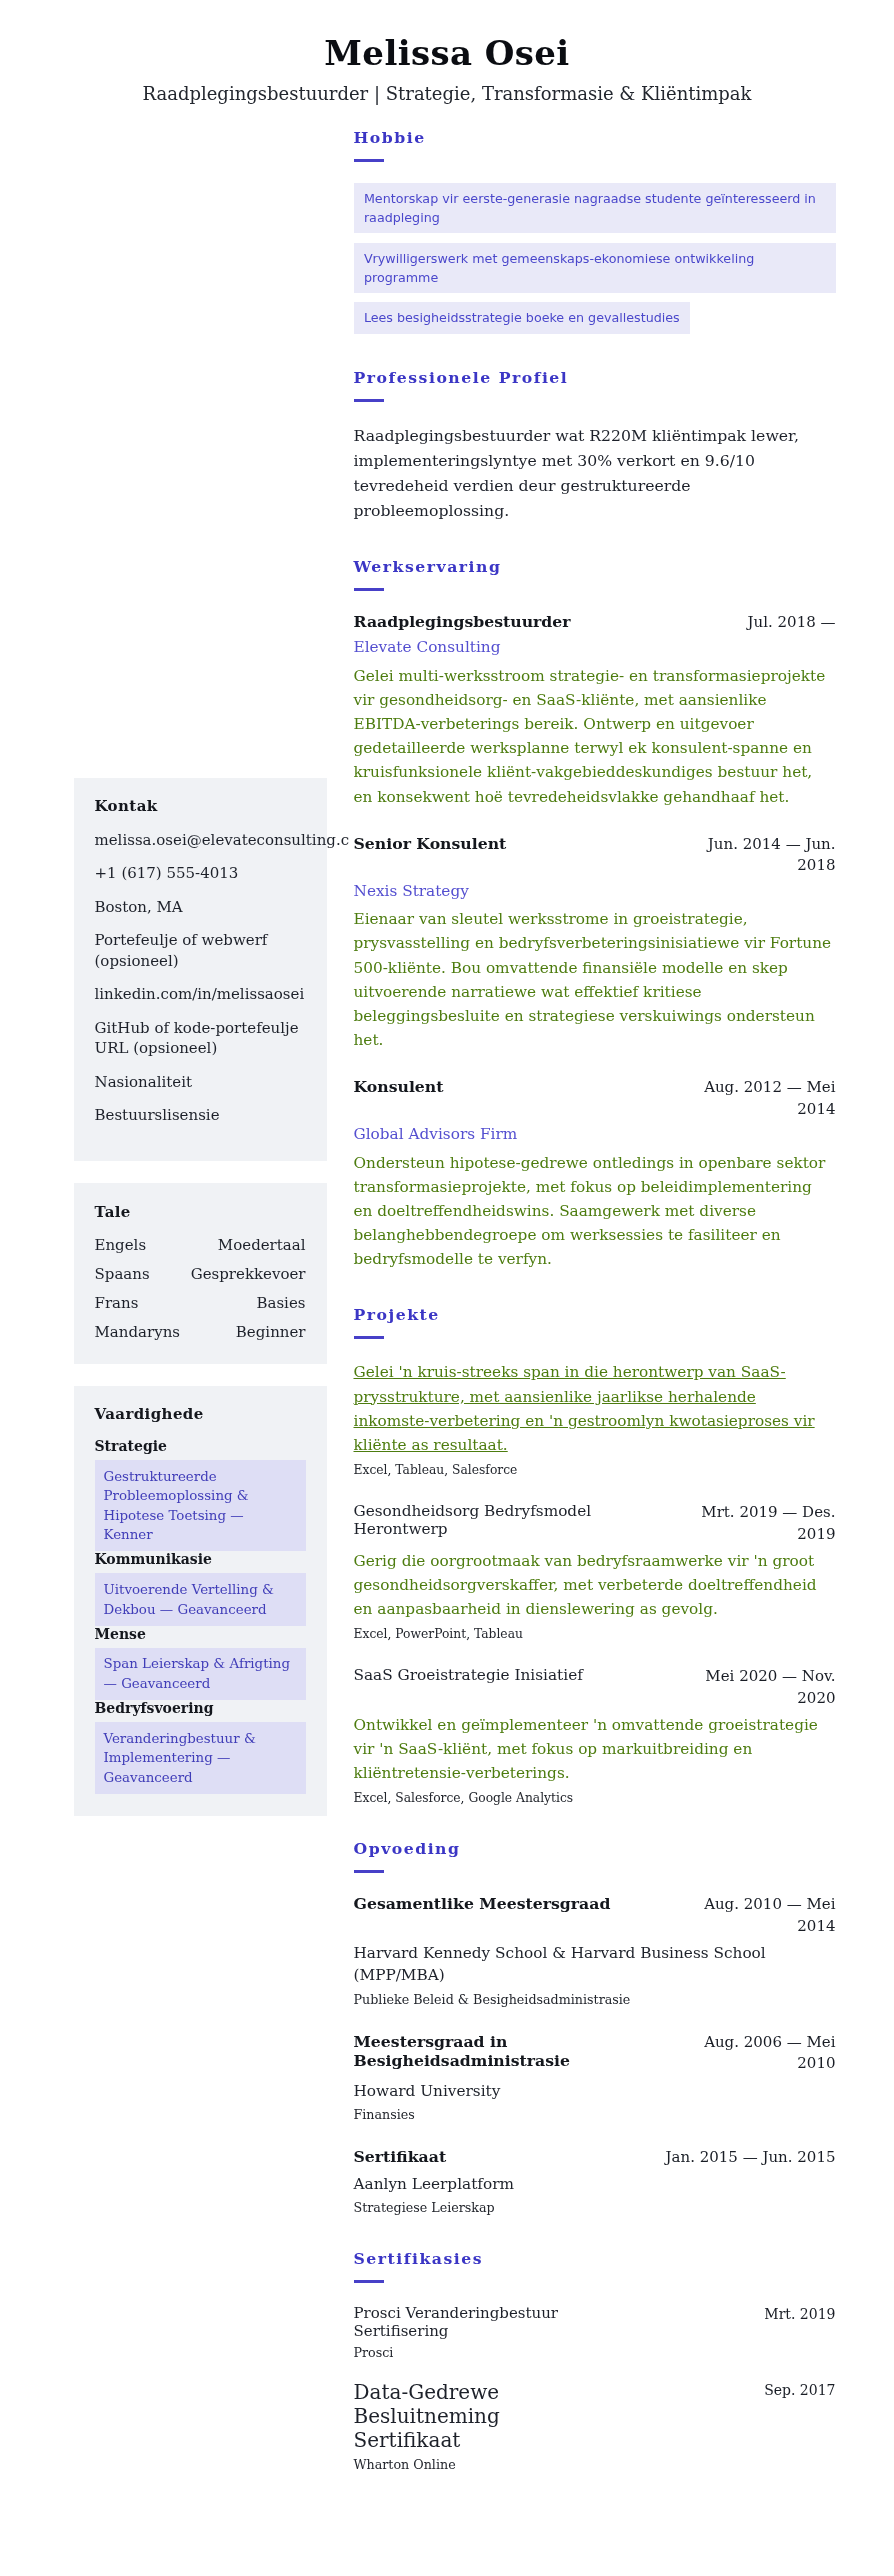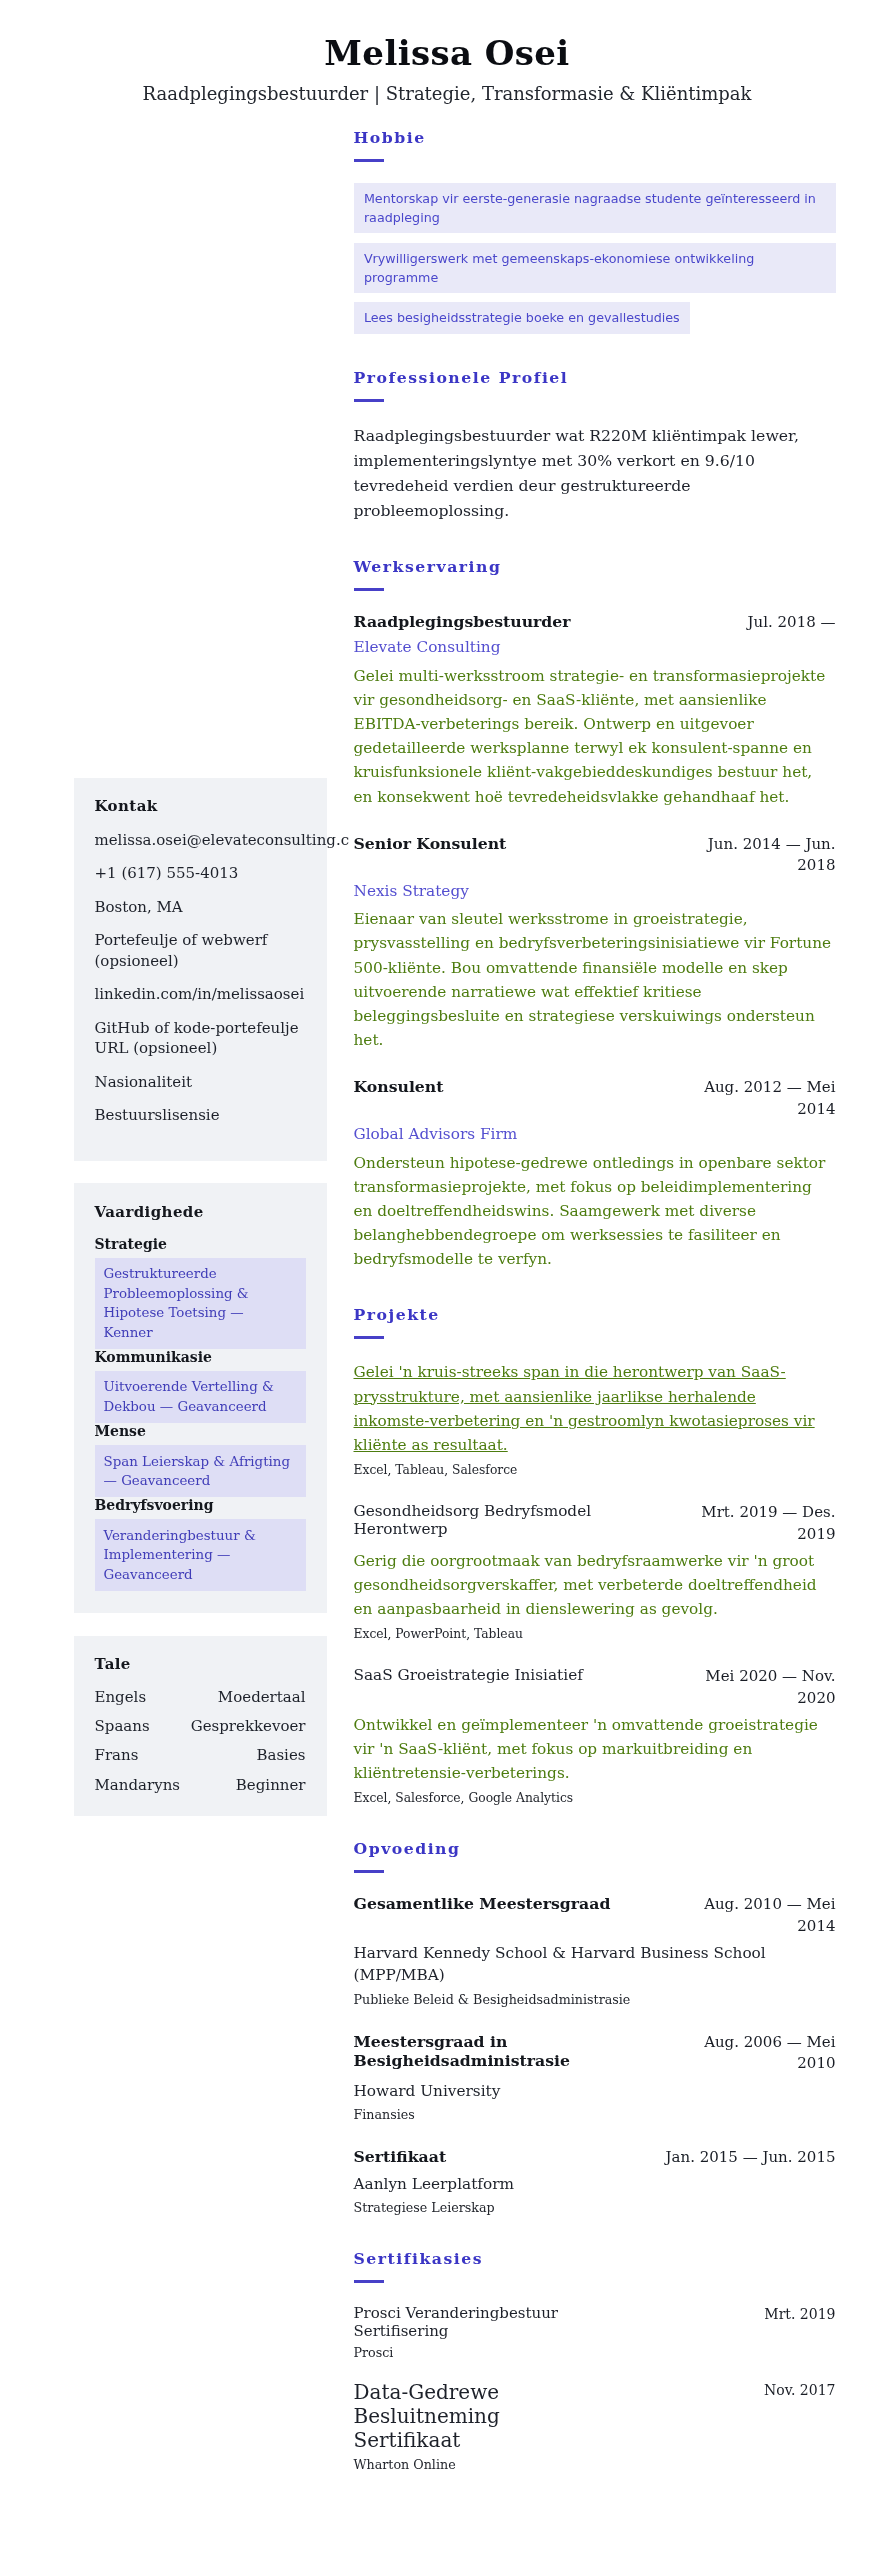--- a/index.html
+++ b/index.html
@@ -75,57 +75,57 @@
         <div class="contact-item">+1 (617) 555-4013</div>
         <div class="contact-item">Boston, MA</div>
         <div class="contact-item">Portefeulje of webwerf (opsioneel)</div>
         <div class="contact-item">linkedin.com/in/melissaosei</div>
         <div class="contact-item">GitHub of kode-portefeulje URL (opsioneel)</div>
         <div class="contact-item">Nasionaliteit</div>
         <div class="contact-item">Bestuurslisensie</div>
       </div>
 
       <div class="side-box">
+        <div class="side-title">Tale</div>
+        <div class="lang-row">
+          <span class="lang-name">Engels</span>
+          <span class="lang-level">Moedertaal</span>
+        </div>
+        <div class="lang-row">
+          <span class="lang-name">Spaans</span>
+          <span class="lang-level">Gesprekkevoer</span>
+        </div>
+        <div class="lang-row">
+          <span class="lang-name">Frans</span>
+          <span class="lang-level">Basies</span>
+        </div>
+        <div class="lang-row">
+          <span class="lang-name">Mandaryns</span>
+          <span class="lang-level">Beginner</span>
+        </div>
+      </div>
+
+      <div class="side-box">
         <div class="side-title">Vaardighede</div>
 
         <div>
           <div class="skill-category">Strategie</div>
           <div class="skill-badge">Gestruktureerde Probleemoplossing &amp; Hipotese Toetsing — Kenner</div>
         </div>
         <div>
           <div class="skill-category">Kommunikasie</div>
           <div class="skill-badge">Uitvoerende Vertelling &amp; Dekbou — Geavanceerd</div>
         </div>
         <div>
           <div class="skill-category">Mense</div>
           <div class="skill-badge">Span Leierskap &amp; Afrigting — Geavanceerd</div>
         </div>
         <div>
           <div class="skill-category">Bedryfsvoering</div>
           <div class="skill-badge">Veranderingbestuur &amp; Implementering — Geavanceerd</div>
-        </div>
-      </div>
-
-      <div class="side-box">
-        <div class="side-title">Tale</div>
-        <div class="lang-row">
-          <span class="lang-name">Engels</span>
-          <span class="lang-level">Moedertaal</span>
-        </div>
-        <div class="lang-row">
-          <span class="lang-name">Spaans</span>
-          <span class="lang-level">Gesprekkevoer</span>
-        </div>
-        <div class="lang-row">
-          <span class="lang-name">Frans</span>
-          <span class="lang-level">Basies</span>
-        </div>
-        <div class="lang-row">
-          <span class="lang-name">Mandaryns</span>
-          <span class="lang-level">Beginner</span>
         </div>
       </div>
 
     </div>
 
     <div class="main">
 
       <div class="section">
         <div class="section-title">Hobbie</div>
         <div class="section-rule"></div>
@@ -240,21 +240,21 @@
           <div class="entry-head">
             <div class="entry-title regular" style="font-size:15px;">Prosci Veranderingbestuur Sertifisering</div>
             <div class="entry-date" style="font-size:14px;">Mrt. 2019</div>
           </div>
           <div class="cert-issuer">Prosci</div>
         </div>
 
         <div class="cert-entry">
           <div class="entry-head">
             <div class="entry-title regular" style="font-size:20px;">Data-Gedrewe Besluitneming Sertifikaat</div>
-            <div class="entry-date" style="font-size:14px;">Nov. 2017</div>
+            <div class="entry-date" style="font-size:14px;">Sep. 2017</div>
           </div>
           <div class="cert-issuer">Wharton Online</div>
         </div>
       </div>
 
     </div>
   </div>
 </div>
 
 

